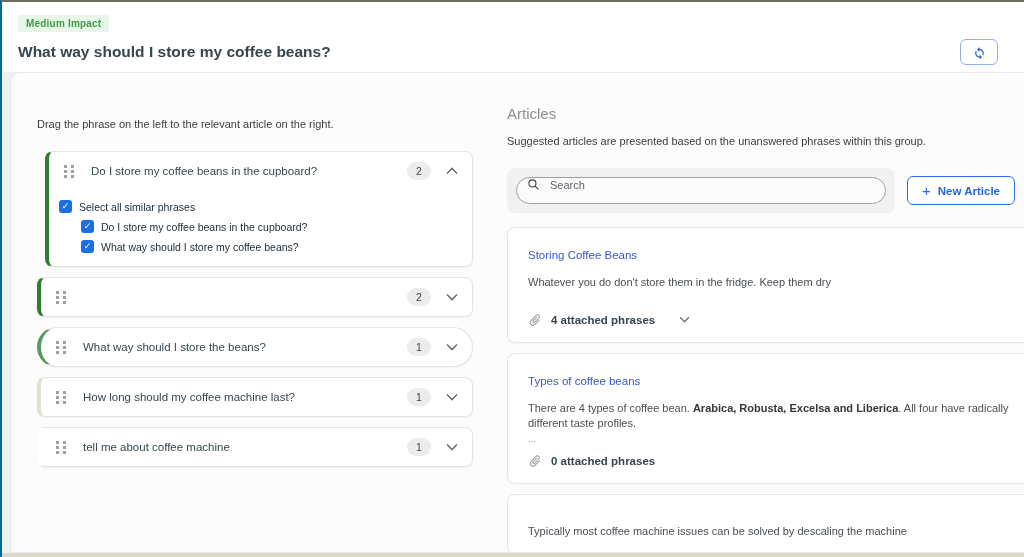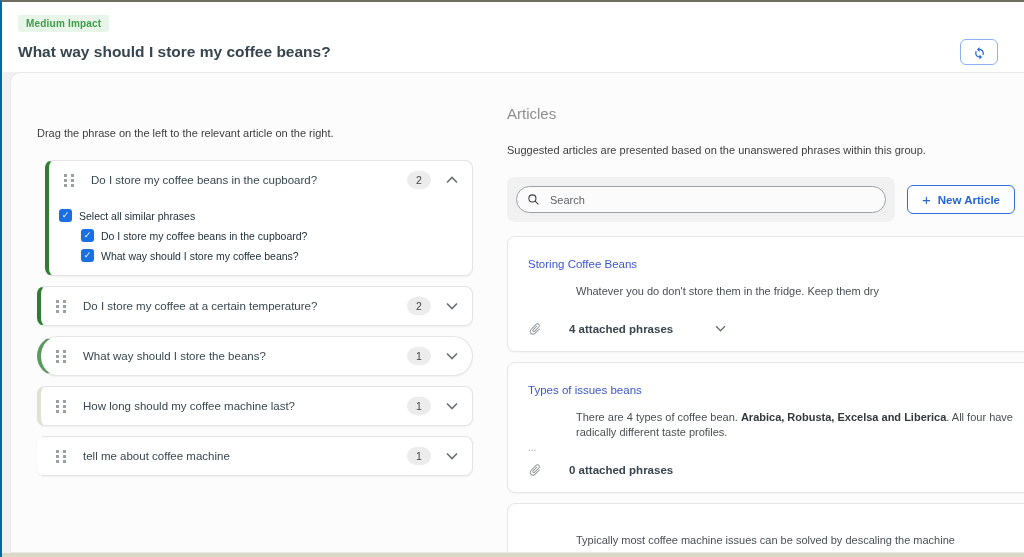--- a/index.html
+++ b/index.html
@@ -16,21 +16,21 @@
   .page-title{font-size:15.5px;font-weight:bold;color:#36454f;}
   .refresh-btn{margin-left:auto;margin-right:10px;width:38px;height:26px;border:1px solid #8db1f2;border-radius:6px;
     background:#fff;display:flex;align-items:center;justify-content:center;cursor:pointer;padding:0;}
 
   
   .content-bg{position:absolute;top:70px;left:0;right:0;bottom:4px;background:#f1f1f1;}
   .main{position:absolute;top:70px;left:8px;right:-22px;bottom:4px;background:#fcfcfc;
     border:1px solid #e9e9e9;border-radius:10px 0 0 0;box-sizing:border-box;
     padding:32px 0 0 26px;display:flex;overflow:hidden;}
   .panel-title{font-size:15px;color:#8f8f8f;font-weight:400;}
-  .panel-desc{font-size:11px;color:#3d3d3d;margin-top:22px;}
+  .panel-desc{font-size:11px;color:#3d3d3d;margin-top:13px;}
 
   
   .left-col{width:436px;flex:none;margin-right:34px;}
   .phrase-list{margin-top:21px;}
   .phrase-card{background:#fff;border:1px solid #e4e4e4;border-left:4px solid transparent;border-radius:8px;
     margin-bottom:10px;box-shadow:0 1px 2px rgba(0,0,0,.05);}
   .phrase-head{display:flex;align-items:center;height:38px;padding:0 12px 0 14px;}
   .drag-icon{display:flex;flex:none;margin-right:15px;}
   .phrase-text{font-size:11.5px;color:#37474f;}
   .count-pill{margin-left:auto;background:#ececec;border-radius:10px;font-size:10.5px;color:#444;
@@ -39,38 +39,38 @@
   .phrase-expand{padding:3px 12px 13px 10px;}
   .cb-row{display:flex;align-items:center;gap:7px;font-size:10.5px;color:#22313c;margin-top:7px;}
   .cb-row.child{margin-left:22px;}
   .checkbox{flex:none;width:13px;height:13px;background:#1a6fe3;border-radius:3px;color:#fff;
     display:flex;align-items:center;justify-content:center;font-size:9px;line-height:13px;cursor:pointer;}
 
   
   .right-col{flex:1;min-width:0;}
   .toolbar{margin-top:21px;display:flex;align-items:center;margin-right:30px;}
   .search-strip{flex:1;background:#f1f1f1;border-radius:8px;padding:9px;}
-  .search-box{display:flex;align-items:center;gap:8px;border:1px solid #99a2a9;border-radius:14px;
+  .search-box{display:flex;align-items:flex-start;gap:8px;border:1px solid #99a2a9;border-radius:14px;
     background:#fbfbfb;height:25px;padding:0 10px;box-sizing:content-box;}
   .search-input{flex:1;border:0;background:transparent;outline:none;font-size:11px;color:#444;
     font-family:"Liberation Sans",sans-serif;}
   .search-input::placeholder{color:#5f6368;}
   .new-article-btn{margin-left:12px;display:flex;align-items:center;gap:7px;height:29px;padding:0 14px;
     border:1px solid #2f6fe4;border-radius:6px;color:#2566d9;background:#fff;font-weight:bold;font-size:11.5px;
     cursor:pointer;font-family:"Liberation Sans",sans-serif;white-space:nowrap;}
   .plus-glyph{font-size:15px;font-weight:400;line-height:1;}
 
   .article-list{margin-top:14px;}
   .article-card{background:#fff;border:1px solid #e6e6e6;border-radius:8px;padding:17px 20px 15px;
     margin-bottom:10px;box-shadow:0 1px 2px rgba(0,0,0,.04);}
   .article-title{color:#3a57cf;font-weight:normal;font-size:11.5px;cursor:pointer;display:inline-block;}
-  .article-body{margin-top:12px;font-size:11px;color:#4a4f54;line-height:1.35;margin-left:48px;}
+  .article-body{margin-top:12px;font-size:11px;color:#4a4f54;line-height:1.35;}
   .article-body b{color:#33383d;}
   .article-ellipsis{font-size:10px;color:#9aa0a6;margin-top:2px;min-height:11px;line-height:11px;}
-  .article-footer{margin-top:10px;display:flex;align-items:center;gap:27px;}
+  .article-footer{margin-top:10px;display:flex;align-items:center;gap:9px;}
   .attach-label{font-size:11.5px;font-weight:bold;color:#36454f;}
 </style>
 </head>
 <body>
 
 <div class="screen">
 
   <div class="header">
     <span class="impact-badge">Medium Impact</span>
     <div class="title-row">
@@ -141,21 +141,20 @@
                   <g fill="#9aa0a6">
                     <rect x="1" y="1" width="3" height="3"></rect>
                     <rect x="8" y="1" width="3" height="3"></rect>
                     <rect x="1" y="6" width="3" height="3"></rect>
                     <rect x="8" y="6" width="3" height="3"></rect>
                     <rect x="1" y="11" width="3" height="3"></rect>
                     <rect x="8" y="11" width="3" height="3"></rect>
                   </g>
                 </svg>
             </span>
-            <span class="phrase-text">Do I store my coffee at a certain temperature?</span>
             <span class="count-pill">2</span>
             <button class="chev-btn">
               <span style="display:flex;">
                 <svg width="12" height="8" viewBox="0 0 12 8">
                     <path d="M1 1.5 6 6.5 11 1.5" fill="none" stroke="#6b7075" stroke-width="1.6"></path>
                   </svg>
               </span>
             </button>
           </div>
         </div>
@@ -282,21 +281,21 @@
               <span style="display:flex;">
                 <svg width="11" height="7" viewBox="0 0 12 8">
                     <path d="M1 1.5 6 6.5 11 1.5" fill="none" stroke="#6b7075" stroke-width="1.6"></path>
                   </svg>
               </span>
             </button>
           </div>
         </div>
 
         <div class="article-card">
-          <span class="article-title">Types of issues beans</span>
+          <span class="article-title">Types of coffee beans</span>
           <div class="article-body"><span>There are 4 types of coffee bean. </span><b>Arabica, Robusta, Excelsa and Liberica</b><span>. All four have radically different taste profiles.</span></div>
           <div class="article-ellipsis">...</div>
           <div class="article-footer">
             <span style="display:flex;">
               <svg width="14" height="14" viewBox="0 0 24 24">
                   <g transform="rotate(45 12 12)">
                     <path fill="#8a8f94" d="M16.5 6v11.5c0 2.21-1.79 4-4 4s-4-1.79-4-4V5c0-1.38 1.12-2.5 2.5-2.5s2.5 1.12 2.5 2.5v10.5c0 .55-.45 1-1 1s-1-.45-1-1V6H10v9.5c0 1.38 1.12 2.5 2.5 2.5s2.5-1.12 2.5-2.5V5c0-2.21-1.79-4-4-4S7 2.79 7 5v12.5c0 3.04 2.46 5.5 5.5 5.5s5.5-2.46 5.5-5.5V6h-1.5z"></path>
                   </g>
                 </svg>
             </span>

